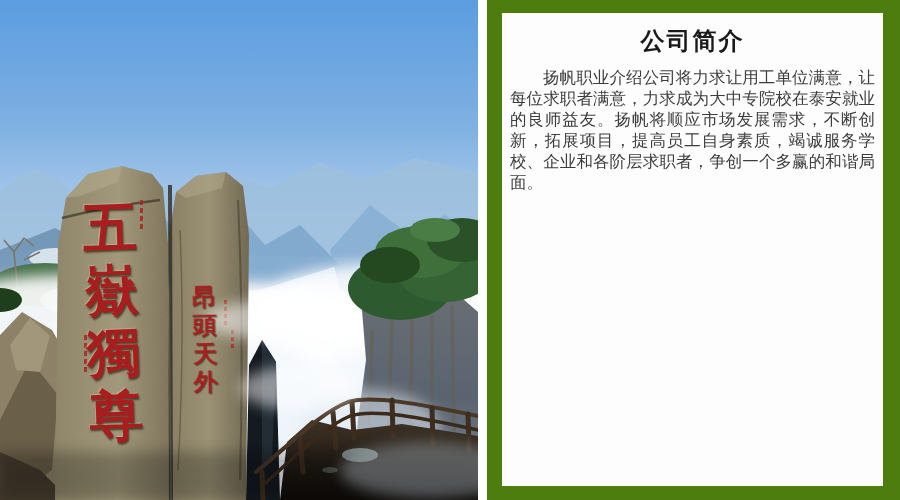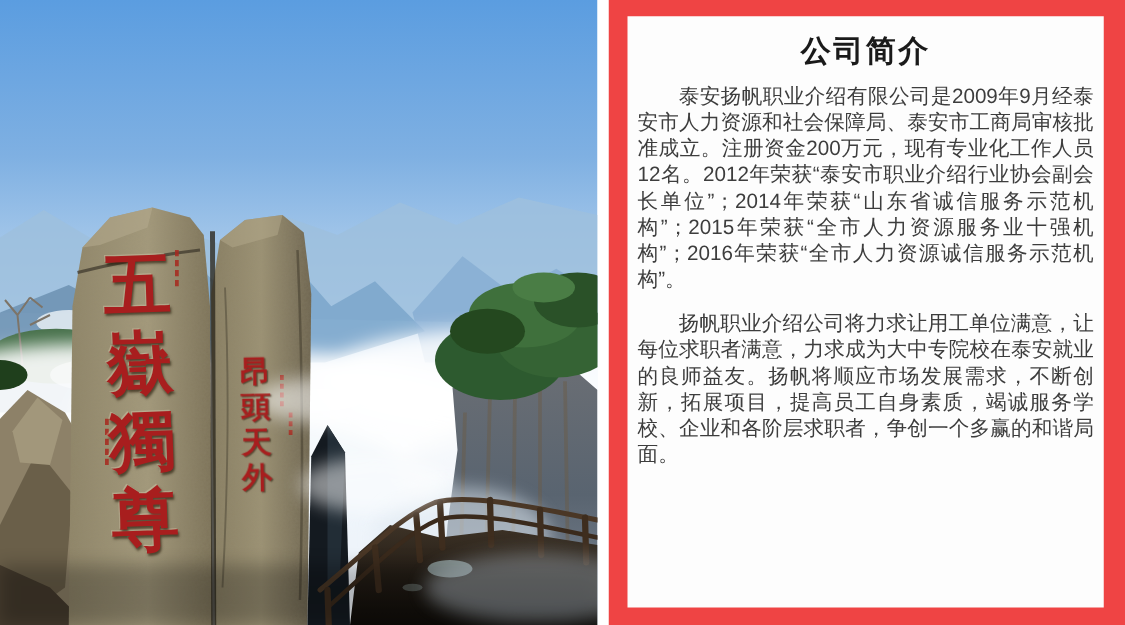--- a/index.html
+++ b/index.html
@@ -16,21 +16,21 @@
     text-shadow:1px 2px 2px rgba(35,25,8,.65), -1px -1px 0 rgba(255,240,210,.25);
   }
   .inscription-side{
     position:absolute;left:193px;top:283px;width:30px;
     font-family:"DejaVu Serif",serif;font-weight:bold;font-size:24px;line-height:1.18;
     color:#a81e1e;word-break:break-all;transform:rotate(-1deg);
     text-shadow:1px 1px 1px rgba(35,25,8,.6);
   }
 
   
-  .panel{position:absolute;left:487px;top:0;width:413px;height:500px;background:#ef4444;}
+  .panel{position:absolute;left:487px;top:0;width:413px;height:500px;background:#4d7c0f;}
   .panel-inner{
     position:absolute;left:15px;top:13px;right:17px;bottom:14px;
     background:#fdfdfd;padding:6px 8px;box-sizing:border-box;overflow:hidden;
   }
   .panel-title{
     margin:6px 0 10px;text-align:center;
     font-size:24px;font-weight:bold;color:#1a1a1a;letter-spacing:2px;
   }
   .panel-inner p{
     margin:0 0 14px;text-indent:2em;text-align:justify;
@@ -188,18 +188,17 @@
       </g>
     </svg>
 
     <div class="inscription-main">五嶽獨尊</div>
     <div class="inscription-side">昂頭天外</div>
   </div>
 
   <div class="panel">
     <div class="panel-inner">
       <h1 class="panel-title">公司简介</h1>
-      <p>泰安扬帆职业介绍有限公司是2009年9月经泰安市人力资源和社会保障局、泰安市工商局审核批准成立。注册资金200万元，现有专业化工作人员12名。2012年荣获“泰安市职业介绍行业协会副会长单位”；2014年荣获“山东省诚信服务示范机构”；2015年荣获“全市人力资源服务业十强机构”；2016年荣获“全市人力资源诚信服务示范机构”。</p>
       <p>扬帆职业介绍公司将力求让用工单位满意，让每位求职者满意，力求成为大中专院校在泰安就业的良师益友。扬帆将顺应市场发展需求，不断创新，拓展项目，提高员工自身素质，竭诚服务学校、企业和各阶层求职者，争创一个多赢的和谐局面。</p>
     </div>
   </div>
 
 </div>
 
 </body></html>

